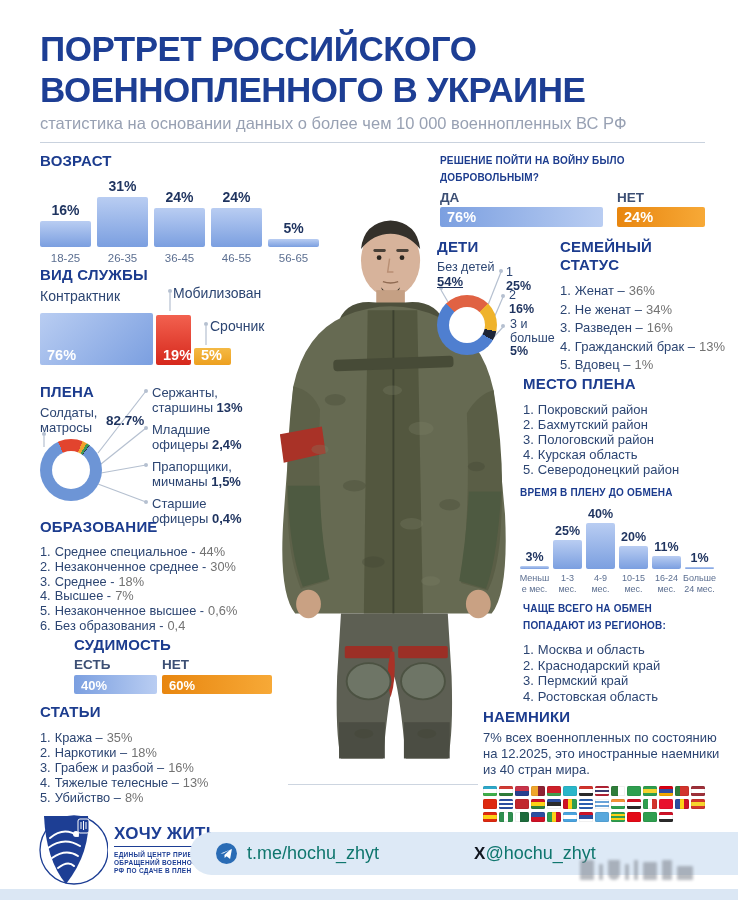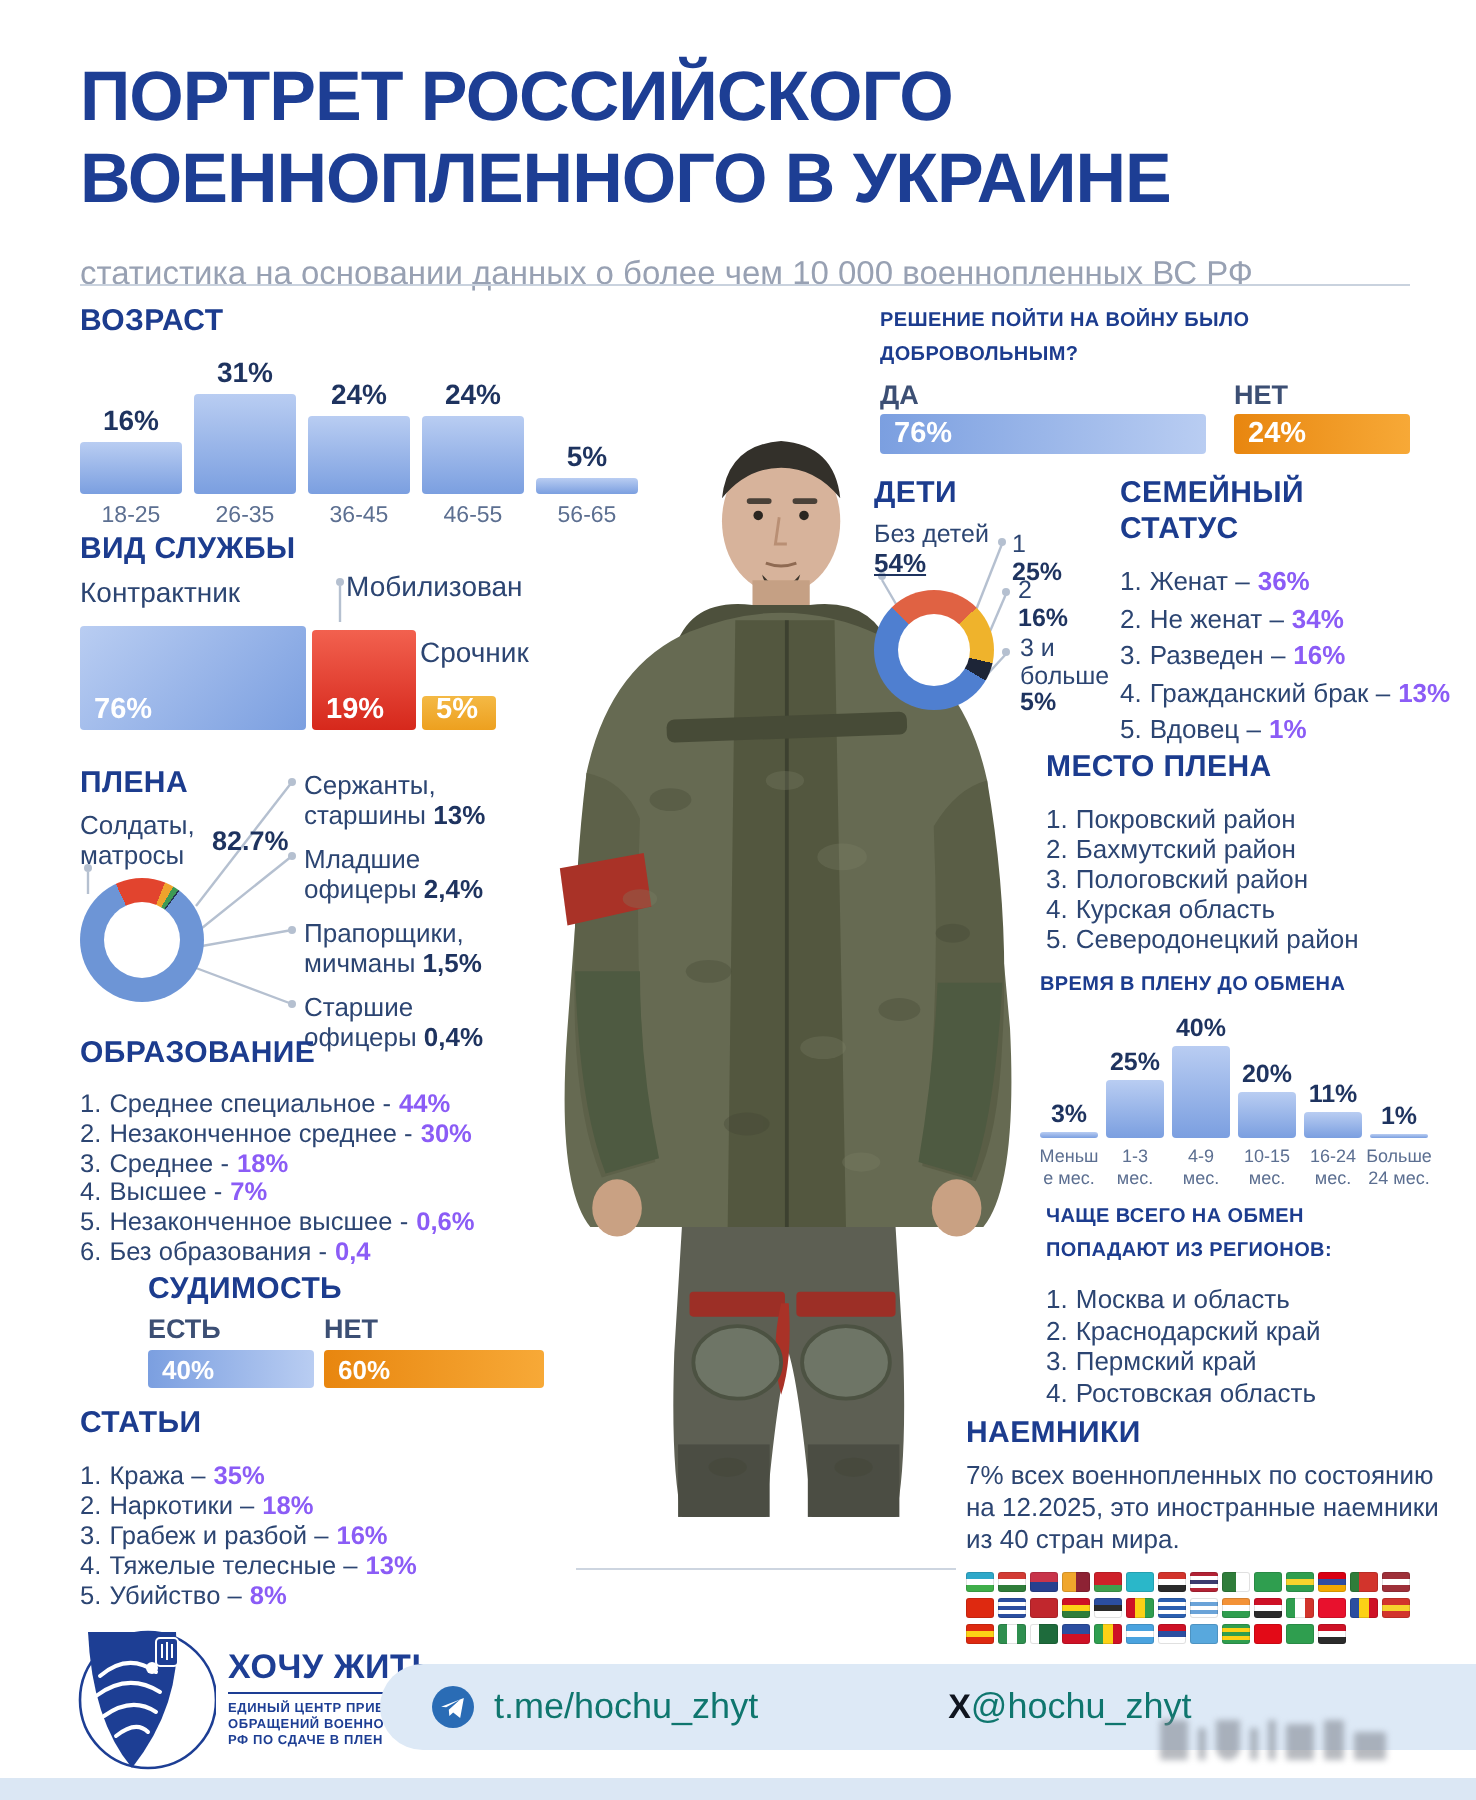--- a/index.html
+++ b/index.html
@@ -23,37 +23,37 @@
   .age-chart .vbar{height:calc(var(--h)*1.6px);}
   .cap-chart{gap:4px;}
   .cap-chart .vslot{width:29px;}
   .cap-chart .vbar{height:calc(var(--h)*1.15px);min-height:2px;}
   .cap-chart .vpct{font-size:12.5px;margin-bottom:2px;}
   .cap-chart .vtick{font-size:9px;line-height:10.5px;margin-top:4px;}
   
   .svc-bars{display:flex;align-items:flex-end;gap:3px;}
   .svc-bar{position:relative;border-radius:2px;}
   .svc-blue{width:113px;height:52px;background:linear-gradient(135deg,#b9cdf2,#7b9fe0);}
-  .svc-red{width:52px;height:50px;background:linear-gradient(180deg,#f2614f,#d6281c);}
+  .svc-red{width:35px;height:50px;background:linear-gradient(180deg,#f2614f,#d6281c);}
   .svc-yellow{width:37px;height:17px;background:linear-gradient(180deg,#f4b945,#eda01f);}
   .inbar{position:absolute;left:7px;bottom:2px;color:#fff;font-weight:800;font-size:14.5px;}
   
   .hbar{position:absolute;height:20px;border-radius:2px;}
   .hbar .inbar{top:50%;transform:translateY(-50%);bottom:auto;}
   .hbar-blue{background:linear-gradient(90deg,#7b9fe0,#b9cdf2);}
   .hbar-orange{background:linear-gradient(90deg,#e8860f,#f7a937);}
   
   .donut{position:absolute;border-radius:50%;}
   .donut::after{content:"";position:absolute;inset:12px;background:#fff;border-radius:50%;}
   .callout{position:absolute;width:100px;font-size:13px;line-height:15px;color:#2c4572;}
   .c-val{font-weight:800;color:#1e335f;}
   .kid-callout{position:absolute;width:50px;font-size:12.5px;line-height:13.5px;color:#2c4572;}
   
   .li{display:flex;gap:4px;white-space:nowrap;}
-  .li .val{font-weight:700;color:#8b5cf6;}
+  .li .val{font-weight:400;color:#737373;}
   .list-edu .li{font-size:12.8px;line-height:14.8px;color:#2c4572;}
   .list-art .li{font-size:12.8px;line-height:14.9px;color:#2c4572;}
   .list-fam .li{font-size:13px;line-height:18.5px;color:#2c4572;}
   .list-cap .li{font-size:13px;line-height:15px;color:#2c4572;}
   .list-reg .li{font-size:13px;line-height:15.5px;color:#2c4572;}
   
   .flags{display:flex;flex-wrap:wrap;gap:3px 2px;width:228px;}
   .flag{width:14px;height:10px;border-radius:1.5px;display:inline-block;box-shadow:0 0 0 .5px rgba(0,0,0,.12) inset;}
   
   .pill{position:absolute;background:#dde9f6;border-radius:22px;display:flex;align-items:center;padding:0 26px;}
@@ -66,21 +66,21 @@
 </style>
 </head>
 <body>
 
 <div class="page">
 
   <div class="abs title" style="left:40px;top:28px;">
     <div>ПОРТРЕТ РОССИЙСКОГО</div>
     <div>ВОЕННОПЛЕННОГО В УКРАИНЕ</div>
   </div>
-  <div class="abs subtitle" style="left:40px;top:114px;margin-top:14px;">статистика на основании данных о более чем 10 000 военнопленных ВС РФ</div>
+  <div class="abs subtitle" style="left:40px;top:114px;">статистика на основании данных о более чем 10 000 военнопленных ВС РФ</div>
   <div class="abs" style="left:40px;top:142px;width:665px;height:1px;background:#c9d2de;"></div>
 
   <div class="abs" style="left:288px;top:784px;width:190px;height:1px;background:#cdd5e0;"></div>
 
   <svg class="abs" style="left:278px;top:186px;" width="248" height="586" viewBox="0 0 260 586">
     <ellipse cx="118" cy="64" rx="31" ry="38" fill="#d7b39b"></ellipse>
     <path d="M87 52 Q90 24 118 22 Q146 24 149 52 Q136 36 118 36 Q100 36 87 52Z" fill="#33302a"></path>
     <rect x="100" y="52" width="13" height="3" rx="1.5" fill="#4a4138"></rect>
     <rect x="124" y="52" width="13" height="3" rx="1.5" fill="#4a4138"></rect>
     <circle cx="106" cy="61" r="2.5" fill="#2b2620"></circle>

